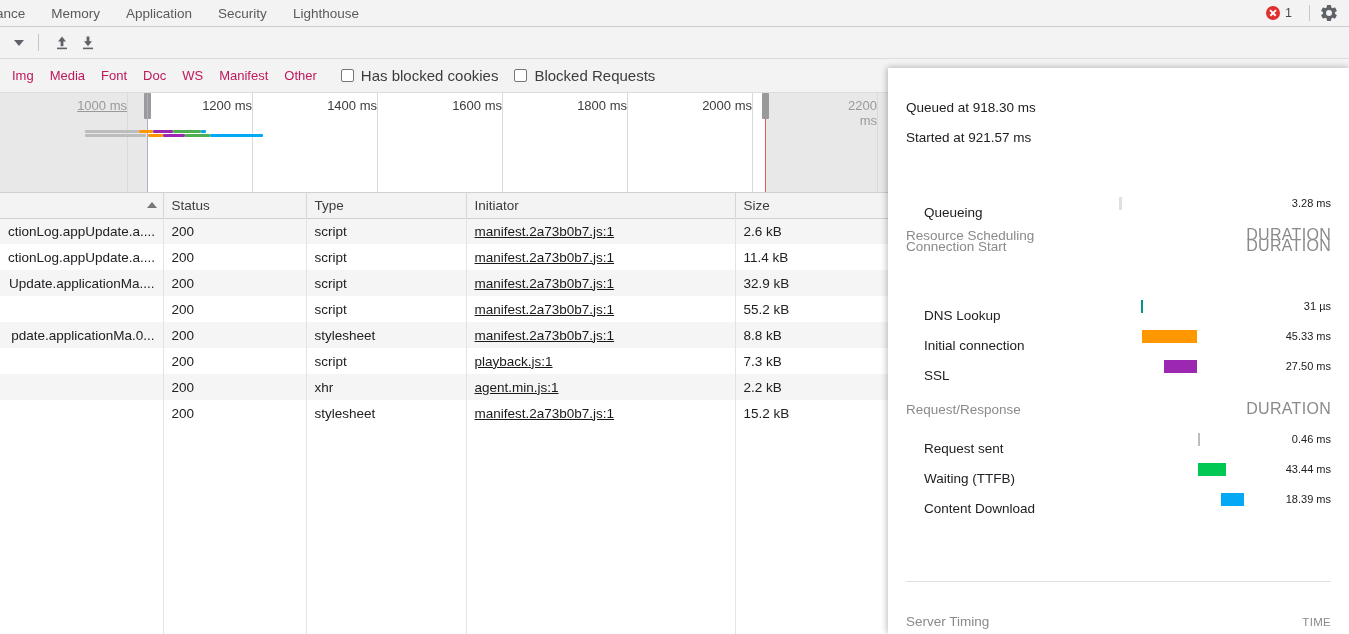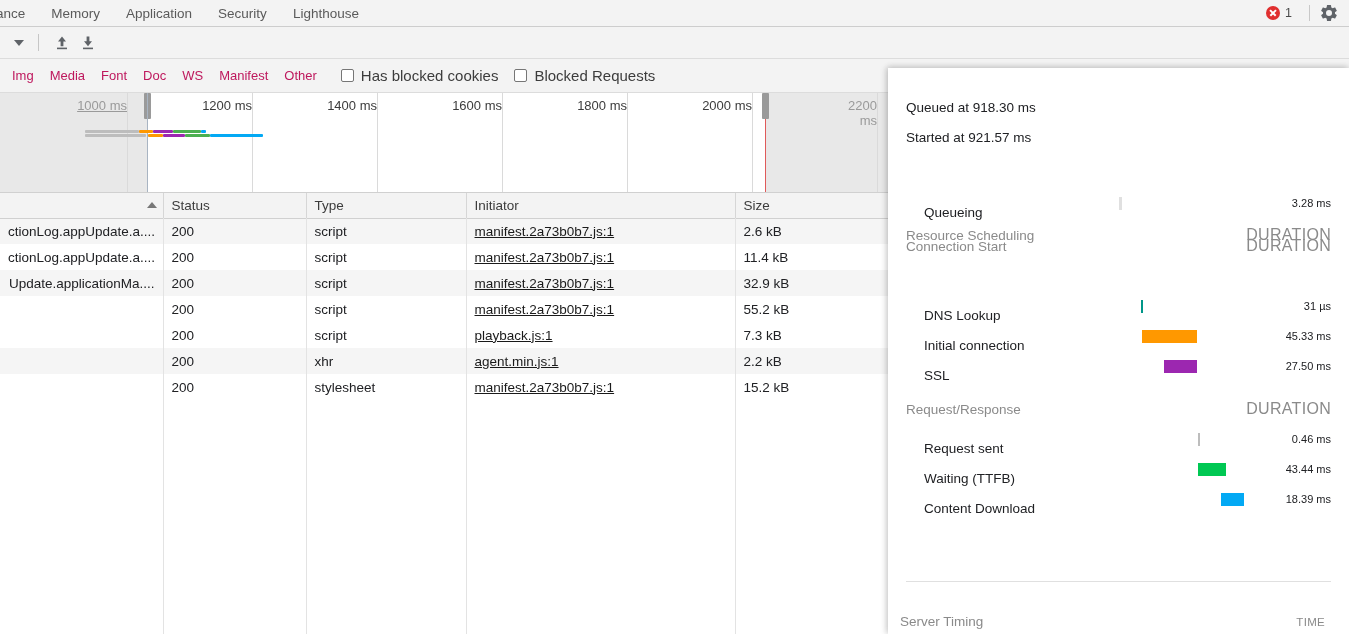--- a/index.html
+++ b/index.html
@@ -175,21 +175,21 @@
   .d-expl a {
     font-size: 13.5px; color: #1a73e8; text-decoration: underline; cursor: pointer;
   }
   .d-expl .total { font-size: 13.5px; color: #202124; font-weight: bold; }
 
   .d-divider {
     position: absolute; left: 18px; top: 513px; width: 425px; height: 1px;
     background: #e0e0e0;
   }
   .d-server {
-    position: absolute; left: 12px; top: 546px; width: 425px;
+    position: absolute; left: 18px; top: 546px; width: 425px;
     display: flex; justify-content: space-between; align-items: baseline; text-align: center;
   }
   .d-server .gname { font-size: 13.5px; color: #8a8a8a; }
   .d-server .gdur  { font-size: 11.5px; color: #8a8a8a; letter-spacing: 0.3px; }
 </style>
 </head>
 <body>
 
 <div id="app">
 
@@ -338,20 +338,27 @@
           <td class="init-cell"><a>manifest.2a73b0b7.js:1</a></td>
           <td class="size-cell">32.9 kB</td>
         </tr>
         <tr class="even">
           <td class="name-cell"></td>
           <td>200</td>
           <td>script</td>
           <td class="init-cell"><a>manifest.2a73b0b7.js:1</a></td>
           <td class="size-cell">55.2 kB</td>
         </tr>
+        <tr class="odd">
+          <td class="name-cell">pdate.applicationMa.0...</td>
+          <td>200</td>
+          <td>stylesheet</td>
+          <td class="init-cell"><a>manifest.2a73b0b7.js:1</a></td>
+          <td class="size-cell">8.8 kB</td>
+        </tr>
         <tr class="even">
           <td class="name-cell"></td>
           <td>200</td>
           <td>script</td>
           <td class="init-cell"><a>playback.js:1</a></td>
           <td class="size-cell">7.3 kB</td>
         </tr>
         <tr class="odd">
           <td class="name-cell"></td>
           <td>200</td>

